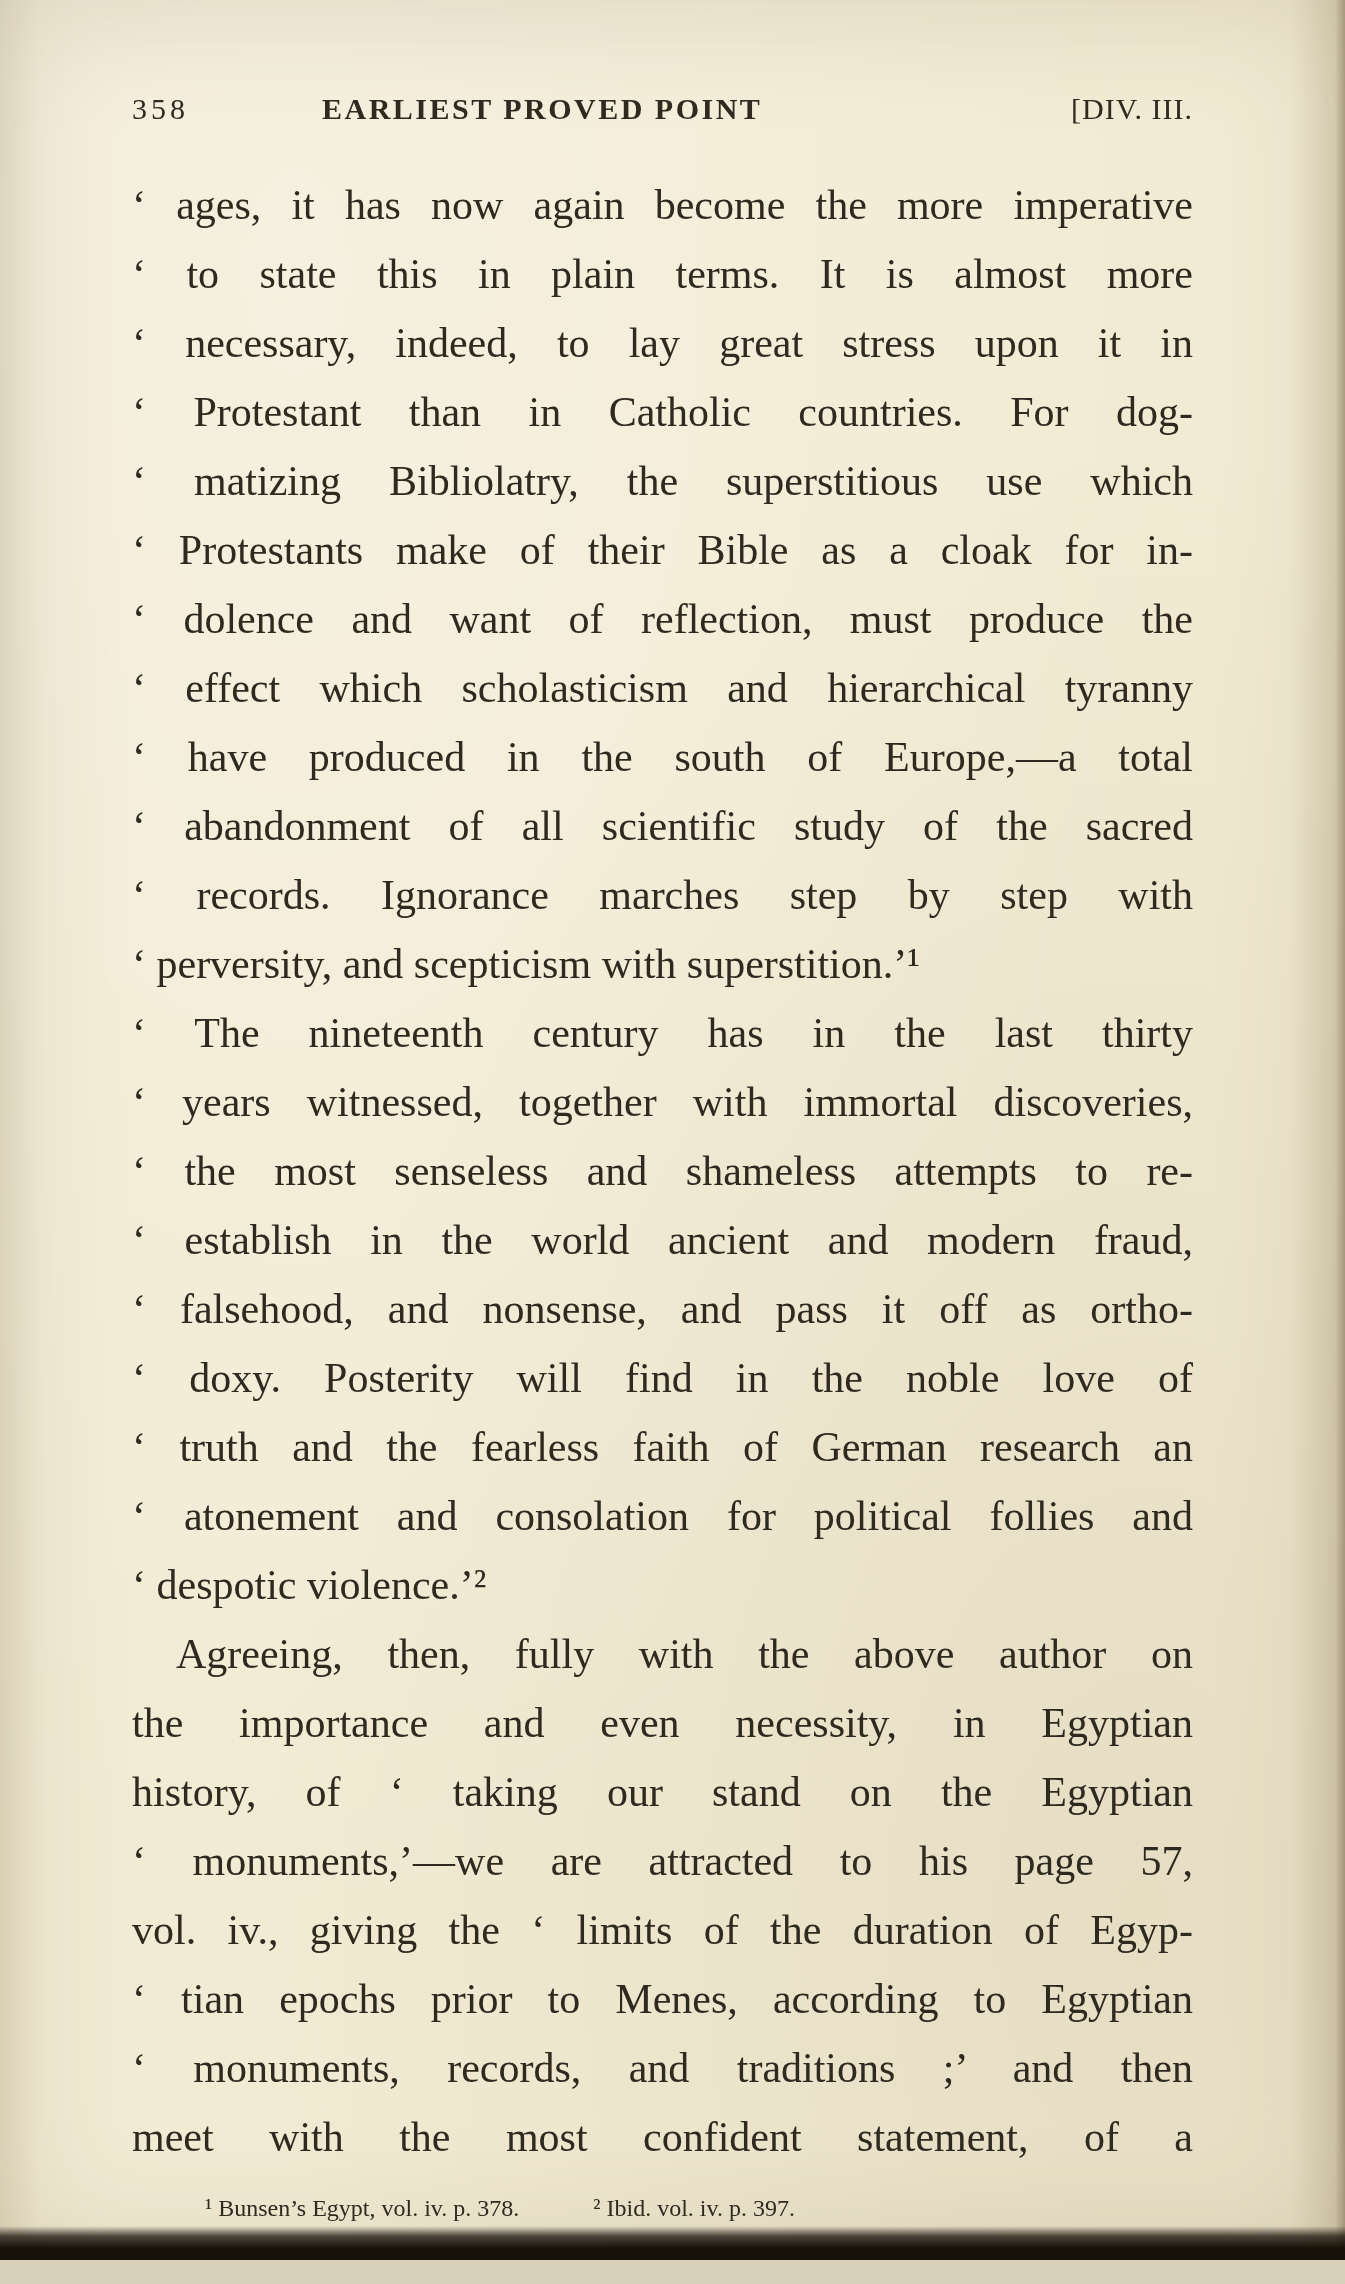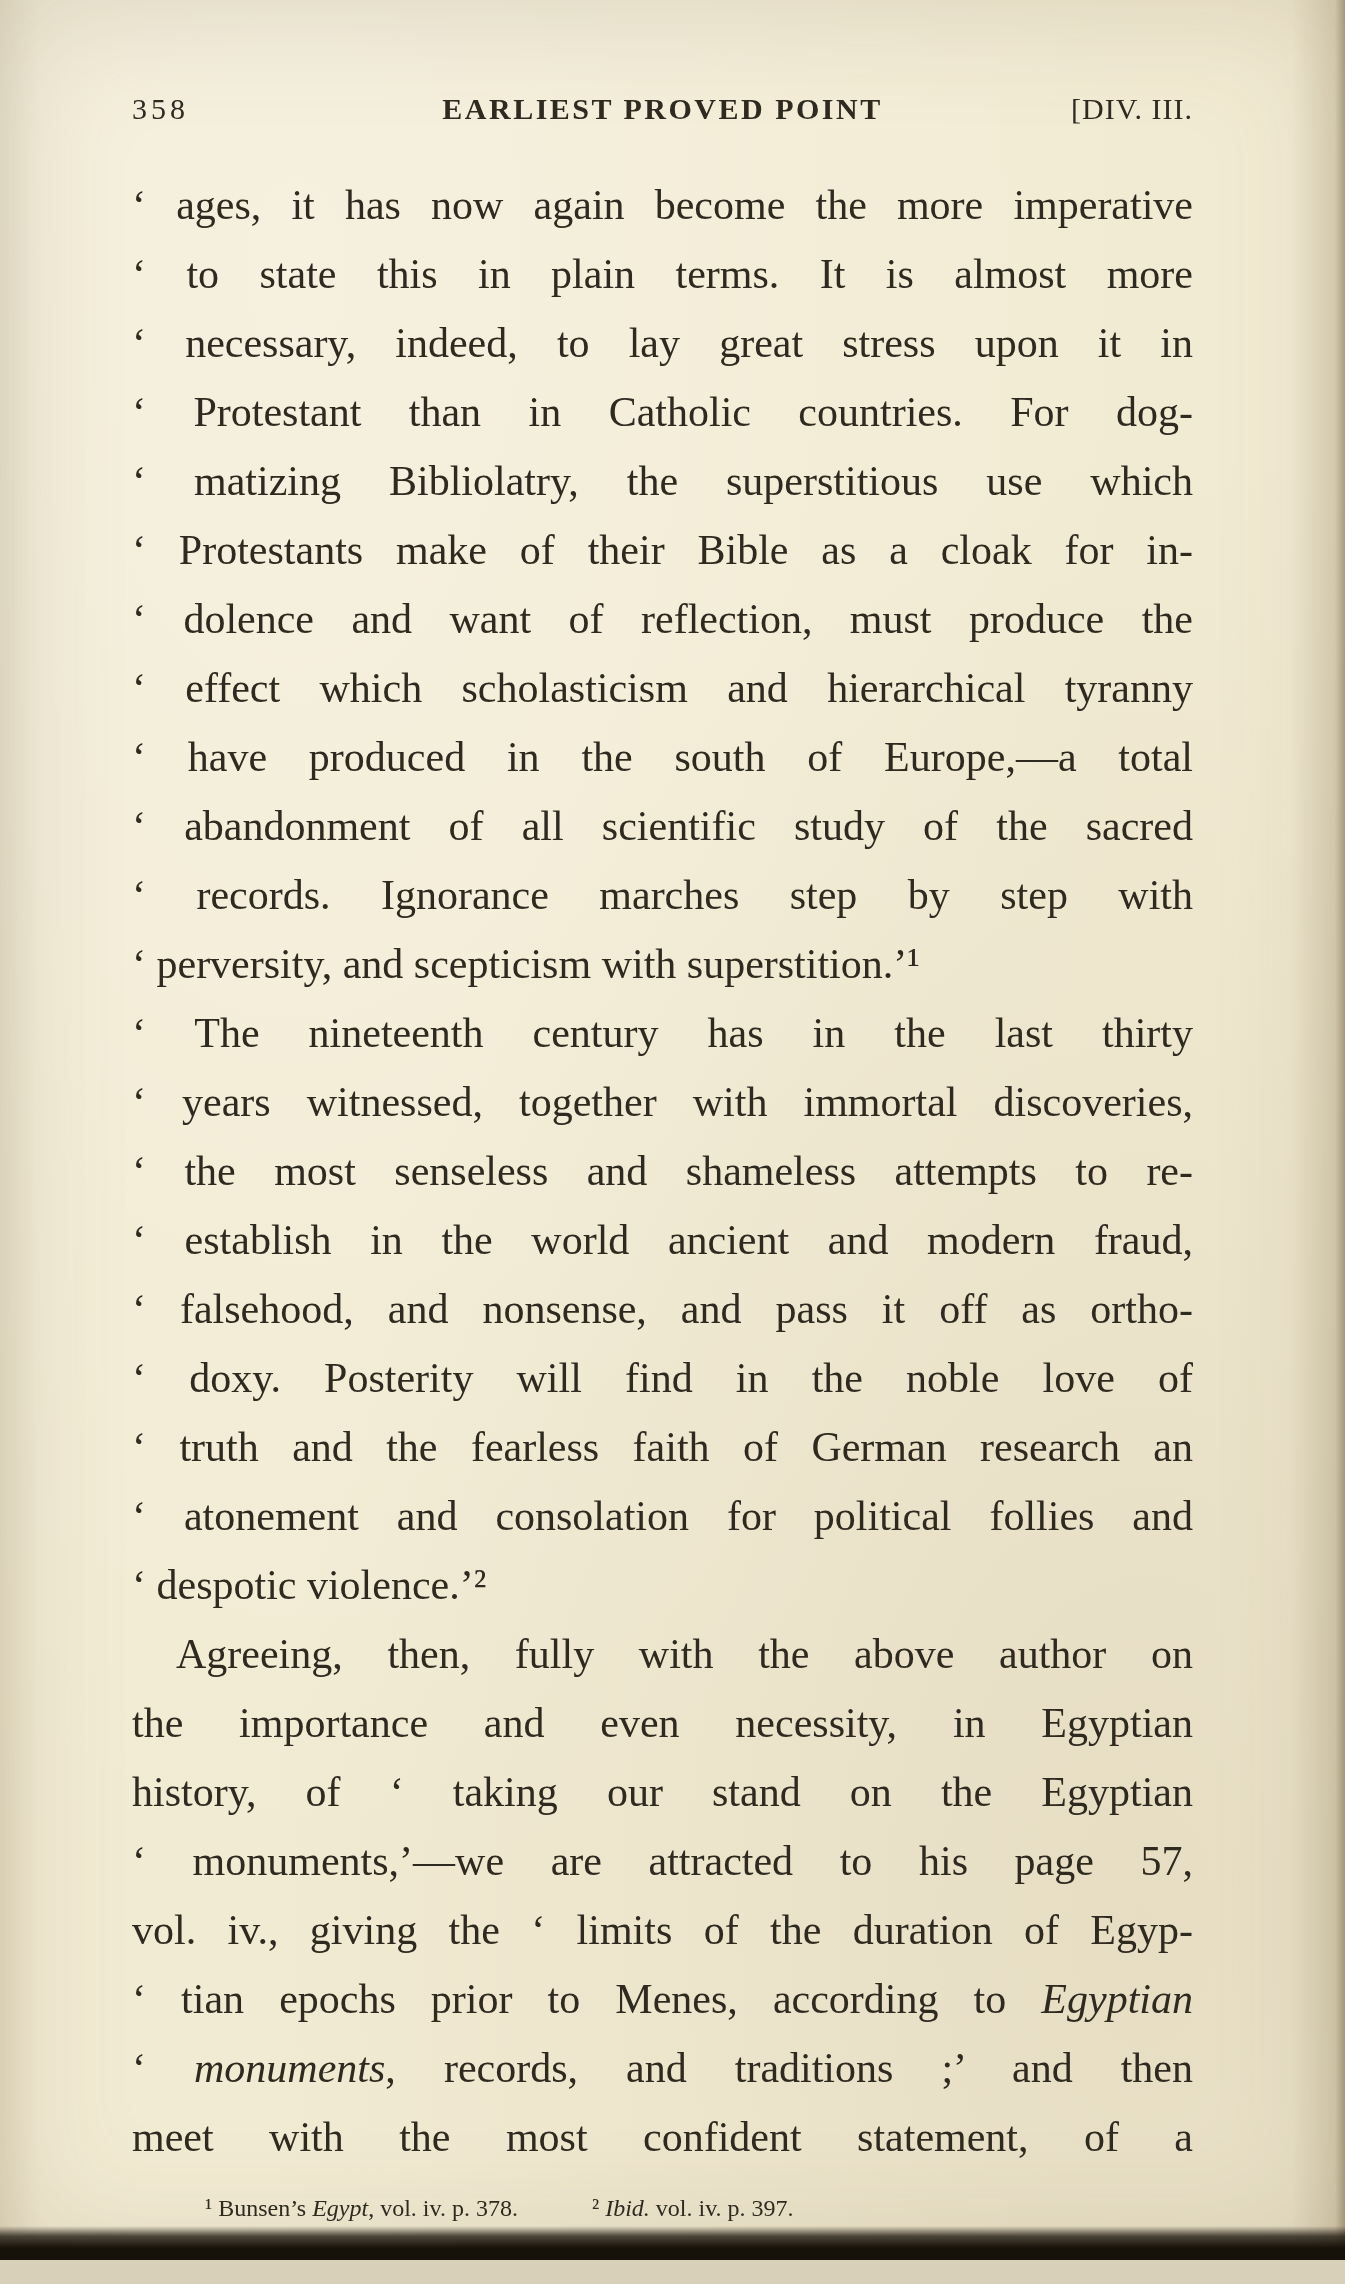--- a/index.html
+++ b/index.html
@@ -26,21 +26,20 @@
     align-items: baseline;
     padding: 92px 152px 0 132px;
     font-size: 30px;
   }
   .page-number {
     width: 190px;
     letter-spacing: 4px;
   }
   .header-title {
     flex: 1;
-    text-align: center;
     font-weight: 700;
     letter-spacing: 2.5px;
   }
   .header-division {
     width: 190px;
     text-align: right;
     font-weight: 400;
     letter-spacing: 1px;
   }
   .text-block {
@@ -51,21 +50,21 @@
     line-height: 69px;
     text-align: justify;
     text-align-last: justify;
     text-justify: inter-word;
   }
   .line.no-justify {
     text-align: left;
     text-align-last: left;
   }
   .line.indent { text-indent: 44px; }
-  .italic { font-style: italic; }
+  .italic { }
   .footnotes {
     display: flex;
     gap: 74px;
     padding: 14px 152px 0 205px;
     font-size: 24px;
     line-height: 44px;
   }
   .scan-edge-bottom {
     position: absolute;
     left: 0; right: 0; bottom: 0;

